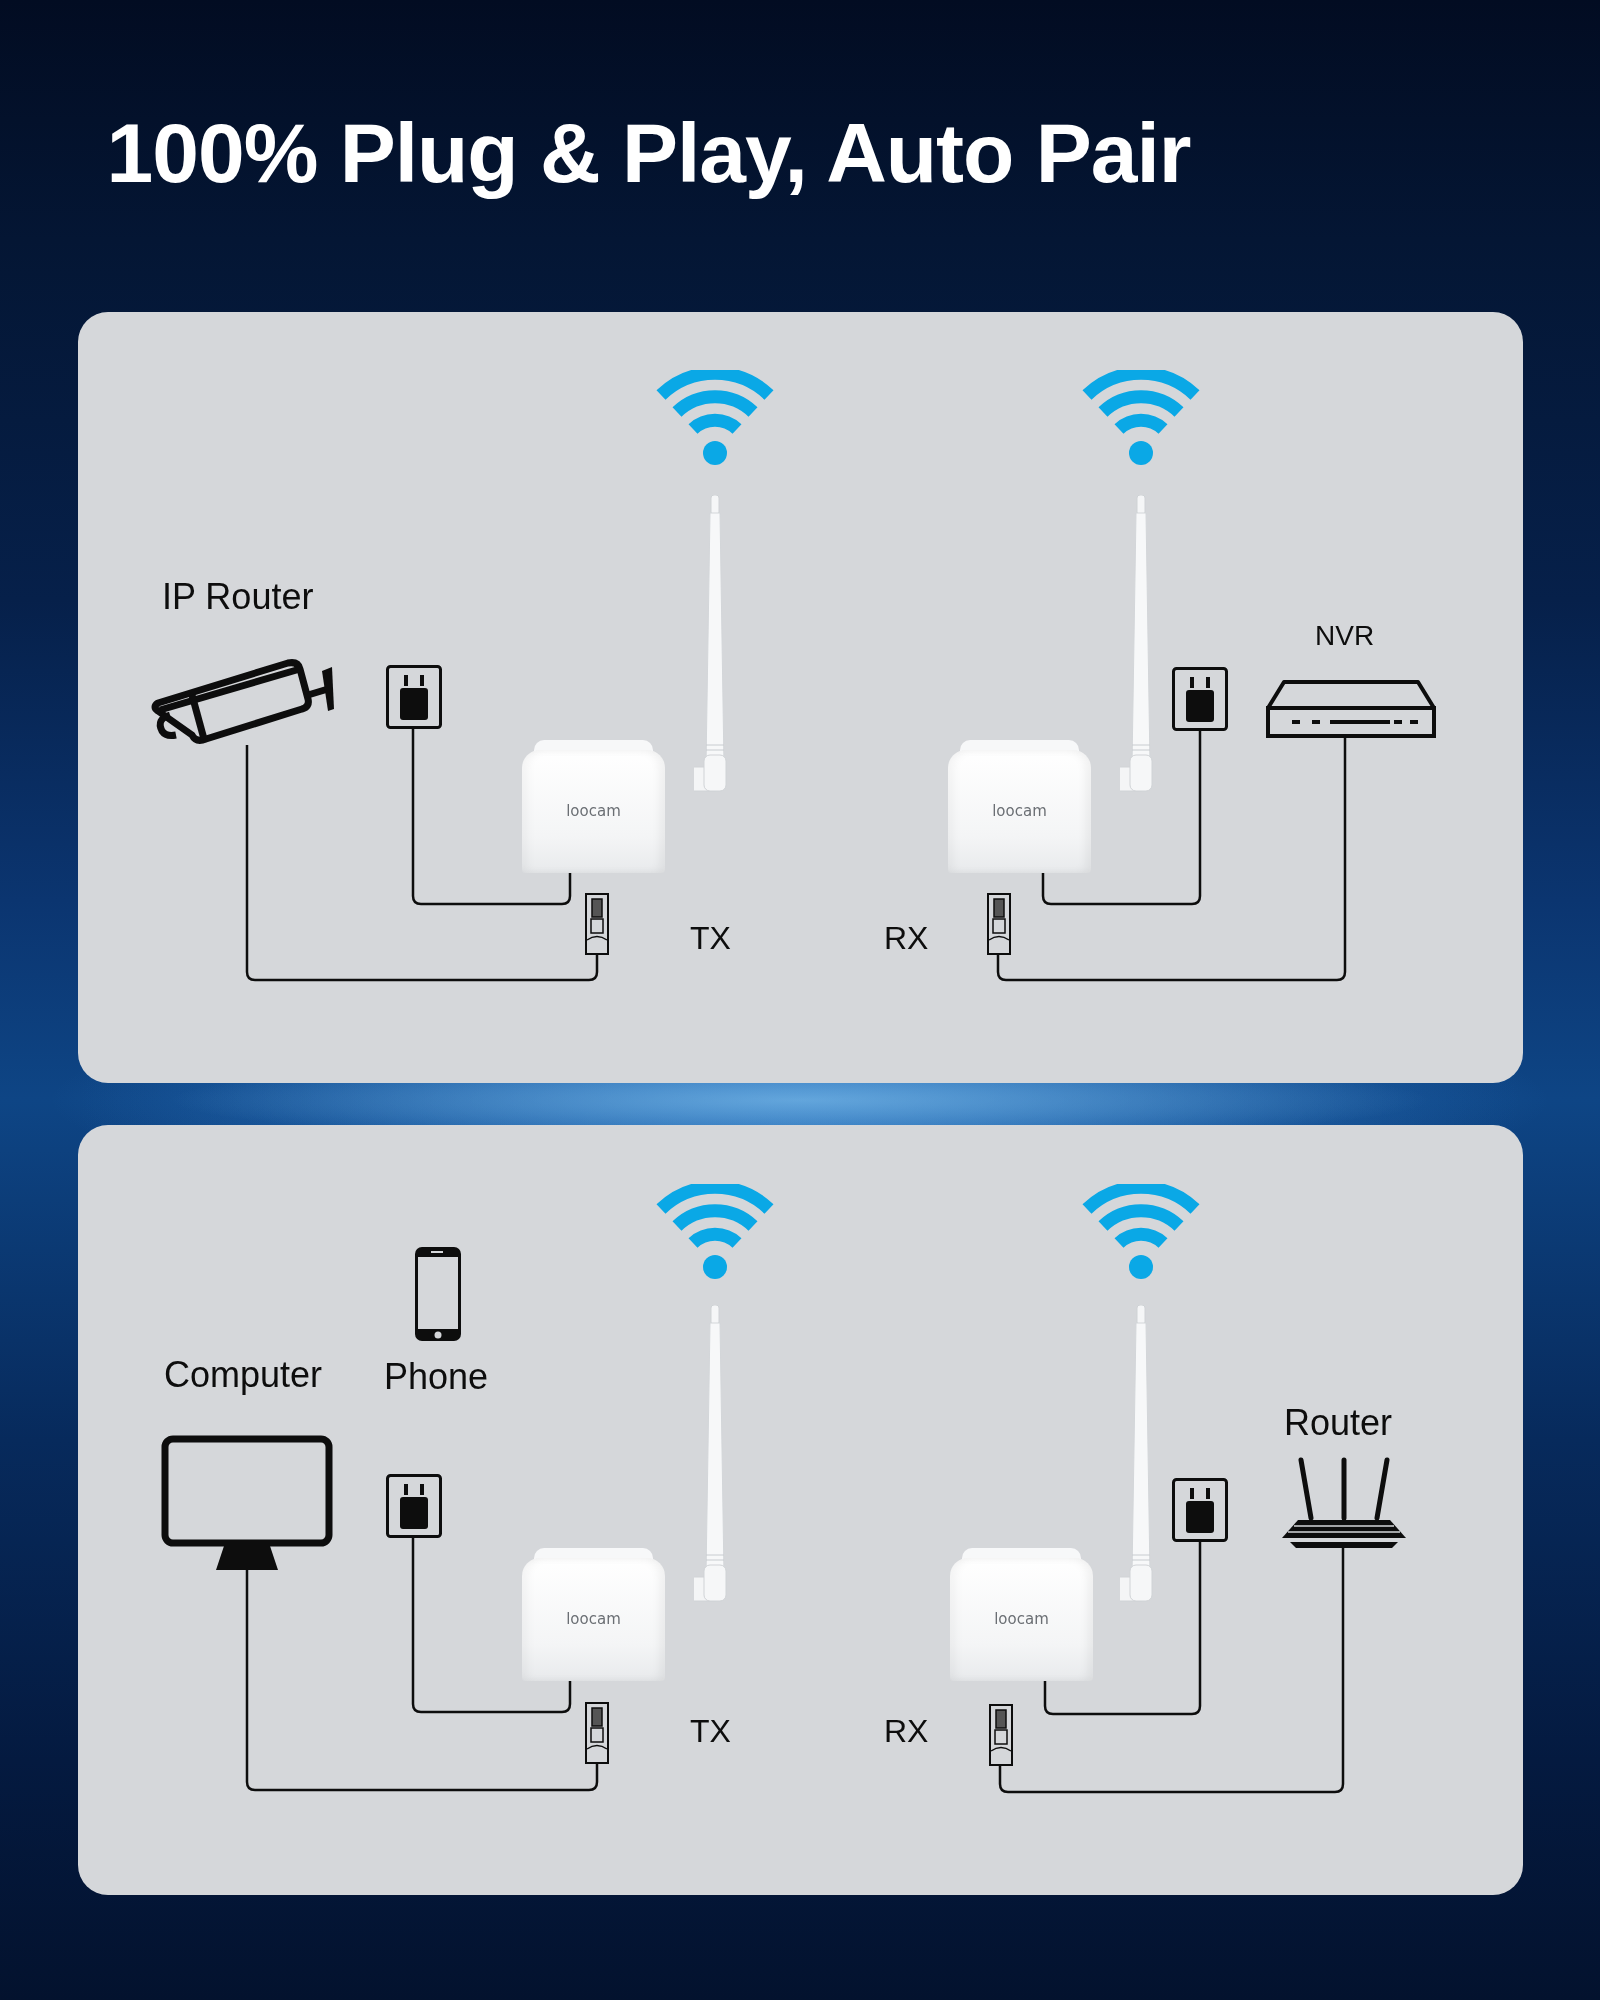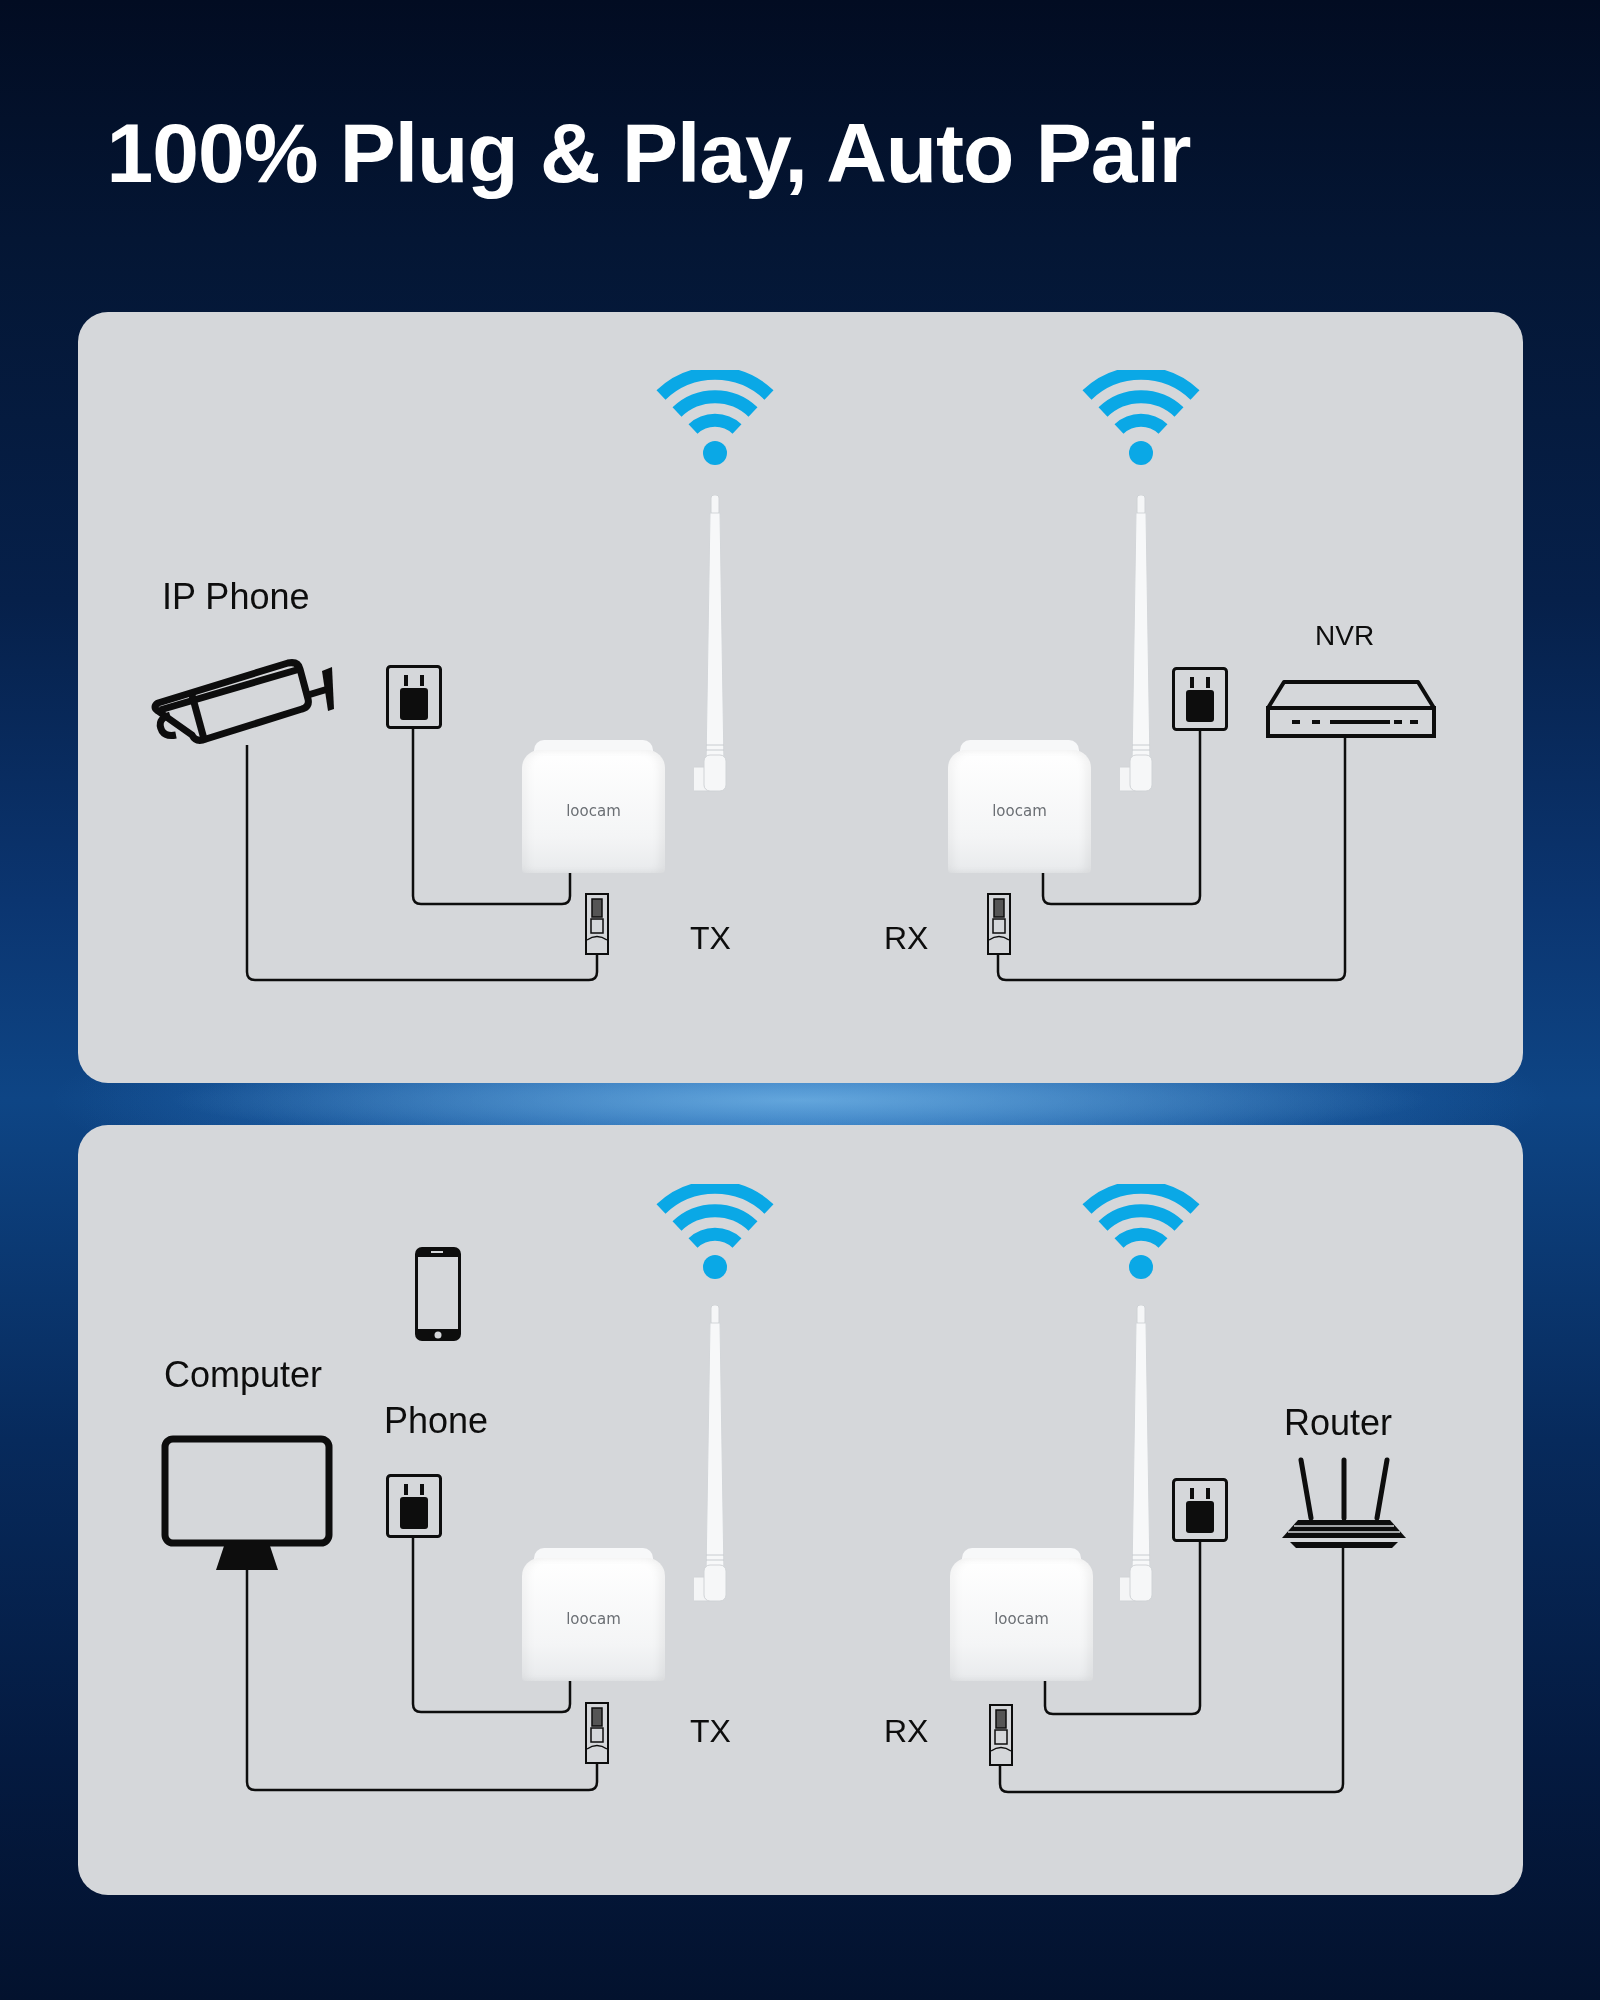--- a/index.html
+++ b/index.html
@@ -79,21 +79,21 @@
 
   <path d="M413 1538 L413 1704 Q413 1712 421 1712 L562 1712 Q570 1712 570 1704 L570 1681" fill="none" stroke="#0d0d0d" stroke-width="2.5"></path>
 
   <path d="M247 1570 L247 1782 Q247 1790 255 1790 L589 1790 Q597 1790 597 1782 L597 1763" fill="none" stroke="#0d0d0d" stroke-width="2.5"></path>
 
   <path d="M1200 1541 L1200 1706 Q1200 1714 1192 1714 L1053 1714 Q1045 1714 1045 1706 L1045 1681" fill="none" stroke="#0d0d0d" stroke-width="2.5"></path>
 
   <path d="M1343 1548 L1343 1784 Q1343 1792 1335 1792 L1008 1792 Q1000 1792 1000 1784 L1000 1765" fill="none" stroke="#0d0d0d" stroke-width="2.5"></path>
 </svg>
 
-<div class="lbl big" style="left:162px;top:576px;">IP Phone</div>
+<div class="lbl big" style="left:162px;top:576px;">IP Router</div>
 <svg class="abs" style="left:150px;top:655px" width="190" height="100" viewBox="0 0 190 100">
   <g fill="none" stroke="#0d0d0d" stroke-width="7" stroke-linejoin="round">
     <path d="M8 48 L138 8 Q148 6 150 14 L158 44 Q160 52 152 54 L56 84 Q46 88 42 80 L8 56 Q2 52 8 48 Z"></path>
     <line x1="10" y1="55" x2="150" y2="14"></line>
     <line x1="42" y1="40" x2="54" y2="84"></line>
     <path d="M20 60 Q6 64 12 76 Q16 82 26 80"></path>
     <line x1="158" y1="40" x2="178" y2="34"></line>
   </g>
   <path d="M172 16 L182 12 L184 54 L178 56 Z" fill="#0d0d0d"></path>
 </svg>
@@ -152,21 +152,21 @@
 <div class="panel" id="panel2"></div>
 
 <svg class="abs" style="left:0;top:0" width="1600" height="2000">
   <path d="M413 1538 L413 1704 Q413 1712 421 1712 L562 1712 Q570 1712 570 1704 L570 1681" fill="none" stroke="#0d0d0d" stroke-width="2.5"></path>
   <path d="M247 1570 L247 1782 Q247 1790 255 1790 L589 1790 Q597 1790 597 1782 L597 1763" fill="none" stroke="#0d0d0d" stroke-width="2.5"></path>
   <path d="M1200 1541 L1200 1706 Q1200 1714 1192 1714 L1053 1714 Q1045 1714 1045 1706 L1045 1681" fill="none" stroke="#0d0d0d" stroke-width="2.5"></path>
   <path d="M1343 1548 L1343 1784 Q1343 1792 1335 1792 L1008 1792 Q1000 1792 1000 1784 L1000 1765" fill="none" stroke="#0d0d0d" stroke-width="2.5"></path>
 </svg>
 
 <div class="lbl big" style="left:164px;top:1354px;">Computer</div>
-<div class="lbl big" style="left:384px;top:1400px;">Phone</div>
+<div class="lbl big" style="left:384px;top:1356px;">Phone</div>
 <svg class="abs" style="left:413px;top:1245px" width="50" height="98" viewBox="0 0 50 98">
   <rect x="2" y="2" width="46" height="94" rx="7" fill="#0d0d0d"></rect>
   <rect x="5" y="12" width="40" height="72" fill="#d5d7da"></rect>
   <rect x="18" y="6" width="12" height="2" fill="#d5d7da"></rect>
   <circle cx="25" cy="90" r="3.5" fill="#d5d7da"></circle>
 </svg>
 <svg class="abs" style="left:162px;top:1436px" width="170" height="136" viewBox="0 0 170 136">
   <rect x="3" y="3" width="164" height="104" rx="8" fill="none" stroke="#0d0d0d" stroke-width="7"></rect>
   <path d="M62 110 L108 110 L116 134 L54 134 Z" fill="#0d0d0d"></path>
 </svg>

